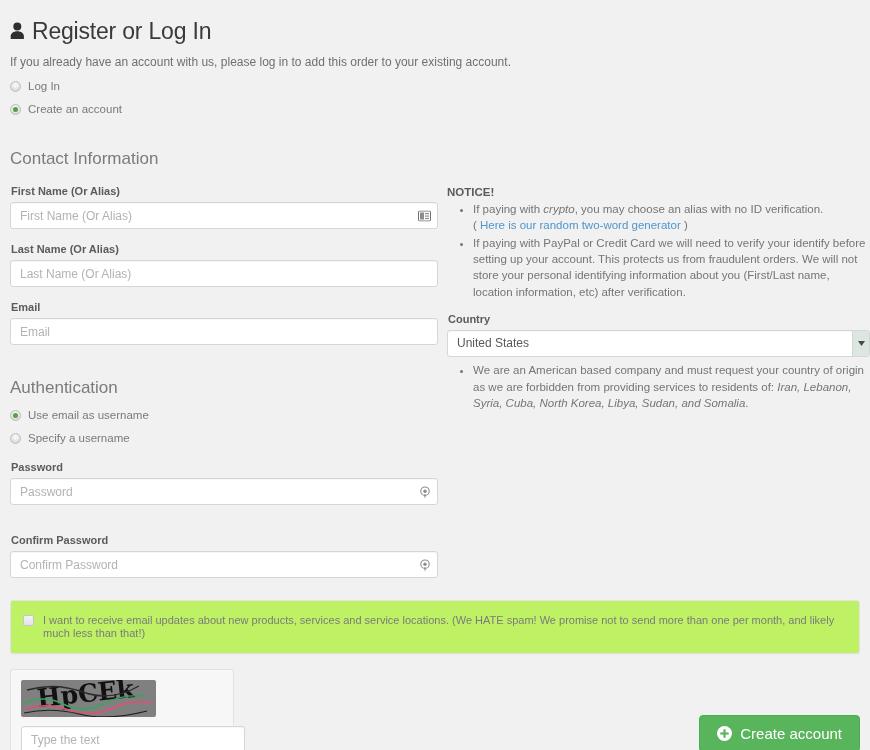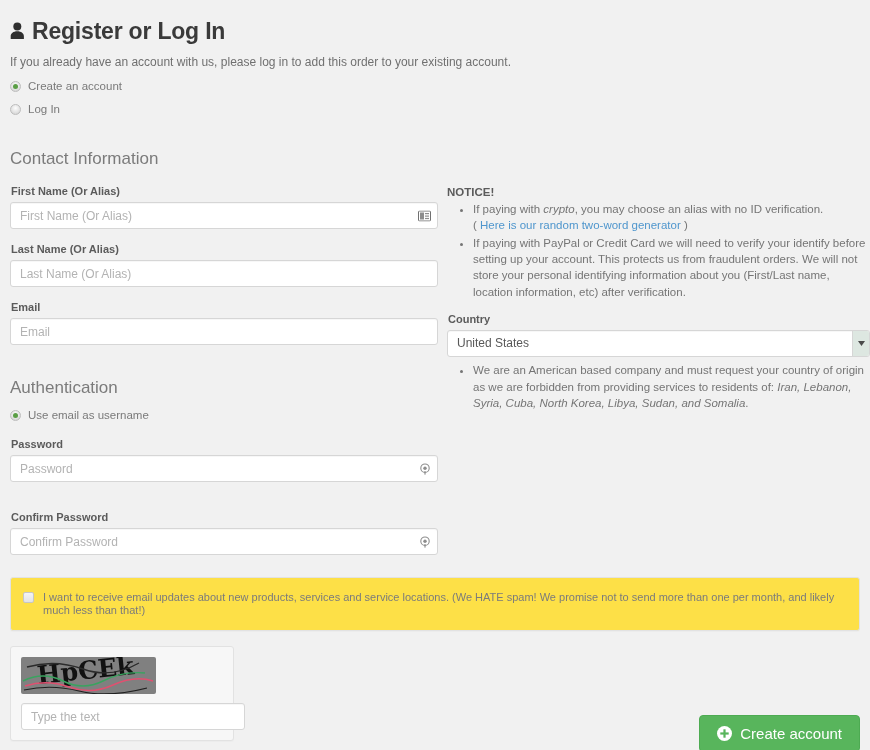--- a/index.html
+++ b/index.html
@@ -15,21 +15,21 @@
   }
   .page { position: relative; width: 870px; height: 750px; padding: 0 10px; }
 
   
   .page-title {
     display: flex;
     align-items: center;
     gap: 7px;
     margin: 18px 0 0 0;
     font-size: 23px;
-    font-weight: bold;
+    font-weight: normal;
     color: #3a3a3a;
     letter-spacing: -0.2px;
   }
   .user-icon { display: block; }
   .intro {
     margin: 10px 0 0 0;
     font-size: 12px;
     color: #707070;
   }
 
@@ -151,21 +151,21 @@
     padding-left: 26px;
     font-size: 11.5px;
     color: #757575;
     line-height: 1.45;
   }
 
   
   .panel {
     border: 1px solid #e2e2e2;
     border-radius: 3px;
-    background: #fde047;
+    background: #bef264;
     box-shadow: 0 1px 1px rgba(0,0,0,0.025);
   }
   .panel-body { padding: 13px 12px; display: flex; align-items: flex-start; gap: 9px; }
   .checkbox {
     width: 11px; height: 11px;
     border: 1px solid #c6c6c6;
     border-radius: 2px;
     background: linear-gradient(#f4f4f4, #e3e3e3);
     flex: 0 0 auto;
     margin-top: 1px;
@@ -225,26 +225,26 @@
         <circle cx="7.3" cy="4.4" r="4" fill="#2f2f2f"></circle>
         <path d="M7.3 9.3c-4 0-6.6 2.2-6.6 5.1V17h13.2v-2.6c0-2.9-2.6-5.1-6.6-5.1z" fill="#2f2f2f"></path>
       </svg>
     </span>
     <span>Register or Log In</span>
   </div>
 
   <p class="intro">If you already have an account with us, please log in to add this order to your existing account.</p>
 
   <div class="radio-row">
+    <span class="radio"></span>
+    <span class="radio-label">Log In</span>
+  </div>
+  <div class="radio-row">
     <span class="radio checked"></span>
     <span class="radio-label">Create an account</span>
-  </div>
-  <div class="radio-row">
-    <span class="radio"></span>
-    <span class="radio-label">Log In</span>
   </div>
 
   <div class="cols" style="margin-top:23px; height:235px;">
 
     <div class="col-left">
       <h2 class="section-heading">Contact Information</h2>
 
       <div style="margin-top:16px;">
         <div class="field-label">First Name (Or Alias)</div>
         <div class="input-wrap">
@@ -306,20 +306,24 @@
     </div>
   </div>
 
   <div style="position:relative; width:428px; margin-top:5px;">
     <h2 class="section-heading">Authentication</h2>
 
     <div class="radio-row">
       <span class="radio checked"></span>
       <span class="radio-label">Use email as username</span>
     </div>
+    <div class="radio-row">
+      <span class="radio"></span>
+      <span class="radio-label">Specify a username</span>
+    </div>
 
     <div style="margin-top:17px;">
       <div class="field-label">Password</div>
       <div class="input-wrap">
         <input class="text-input" type="text" placeholder="Password" style="">
         <span class="input-icon">
           <svg width="12" height="12" viewBox="0 0 12 12">
             <circle cx="6" cy="5.2" r="4.2" fill="none" stroke="#8d8d8d" stroke-width="1.1"></circle>
             <circle cx="6" cy="5.2" r="1.7" fill="#8d8d8d"></circle>
             <rect x="5.4" y="8.2" width="1.2" height="3.4" fill="#8d8d8d"></rect>

